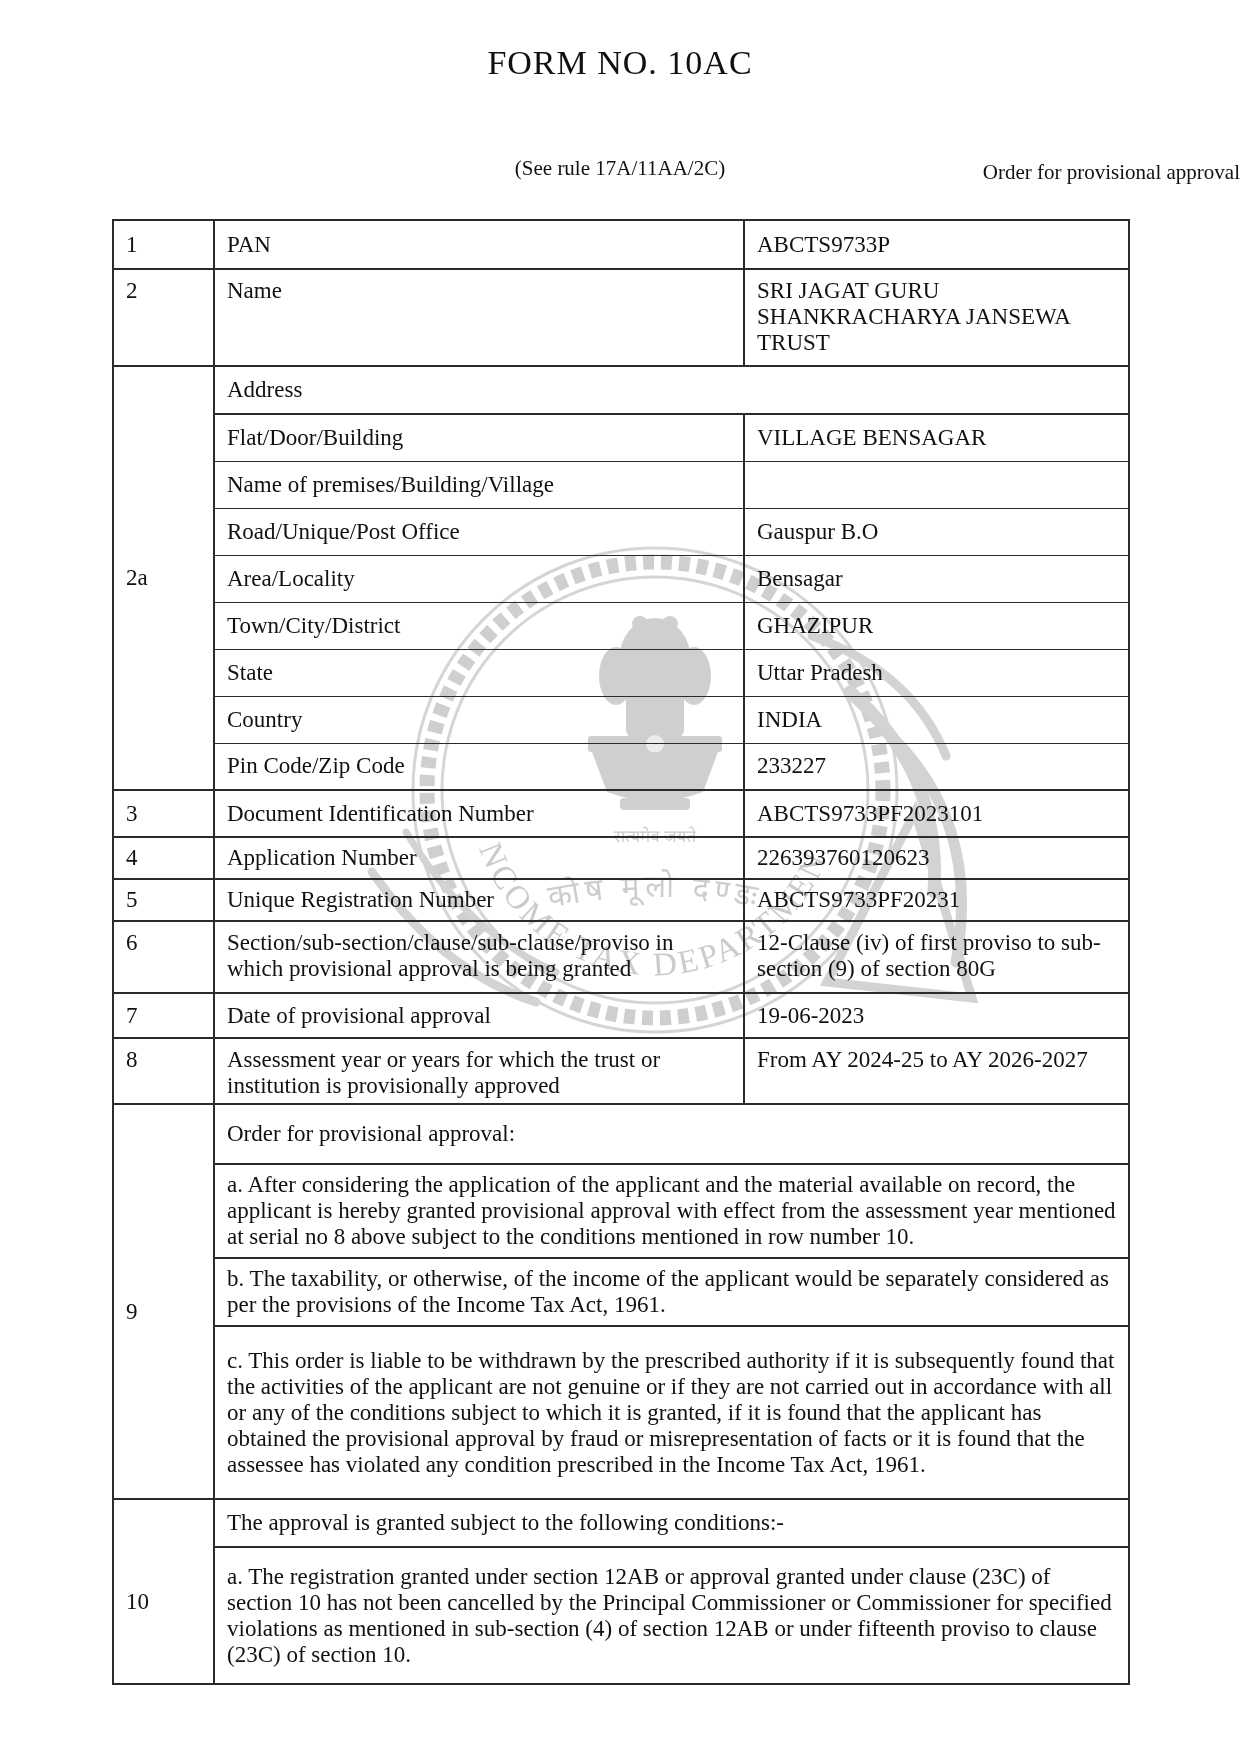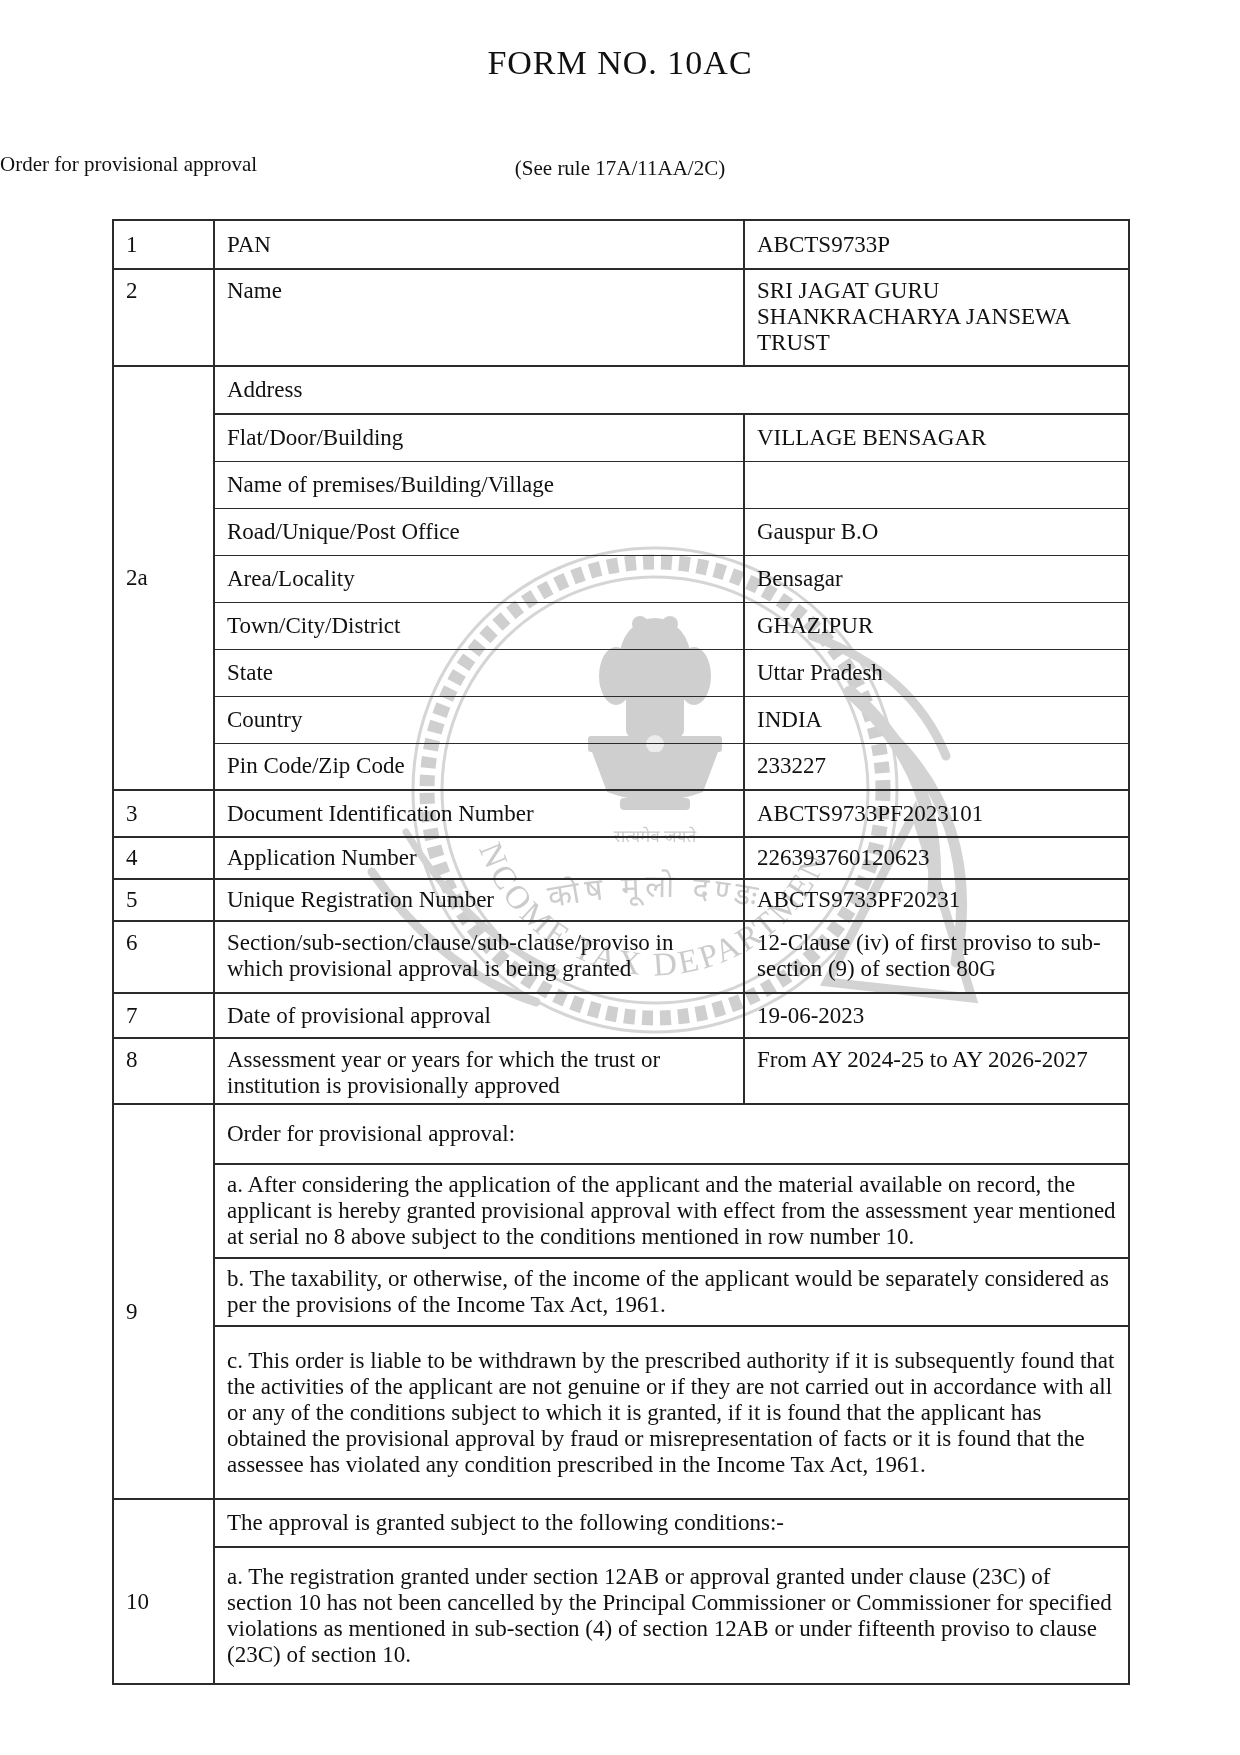--- a/index.html
+++ b/index.html
@@ -5,21 +5,21 @@
   * { margin:0; padding:0; box-sizing:border-box; }
   html,body { background:#ffffff; }
   body { width:1240px; height:1755px; position:relative; font-family:"Liberation Serif", serif; color:#111; }
 
   .page { position:relative; width:1240px; height:1755px; overflow:hidden; background:#fff; }
 
   .doc-title { position:absolute; top:44px; left:0; width:100%; text-align:center;
                font-size:34px; font-weight:normal; letter-spacing:1px; z-index:2; }
   .doc-subtitle { position:absolute; top:128px; left:0; width:100%; text-align:center;
                   font-size:21px; z-index:2;margin-top:28px; }
-  .doc-subheading { position:absolute; top:152px; left:0; width:100%; text-align:left;
+  .doc-subheading { position:absolute; top:160px; left:0; width:100%; text-align:right;
                     font-size:21px; z-index:2;font-family:Liberation Serif, serif; }
 
   
   .watermark { position:absolute; left:330px; top:540px; width:750px; height:520px;
                z-index:0; opacity:0.92; }
   .wm-text { font-family:"Liberation Serif", serif; }
 
   
   table.form { position:absolute; left:112px; top:219px; width:1016px;
                border-collapse:collapse; table-layout:fixed; z-index:1;

